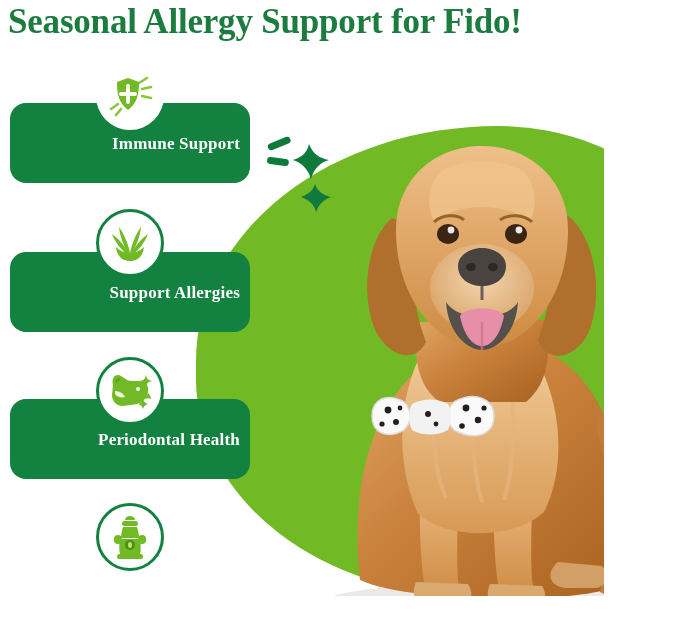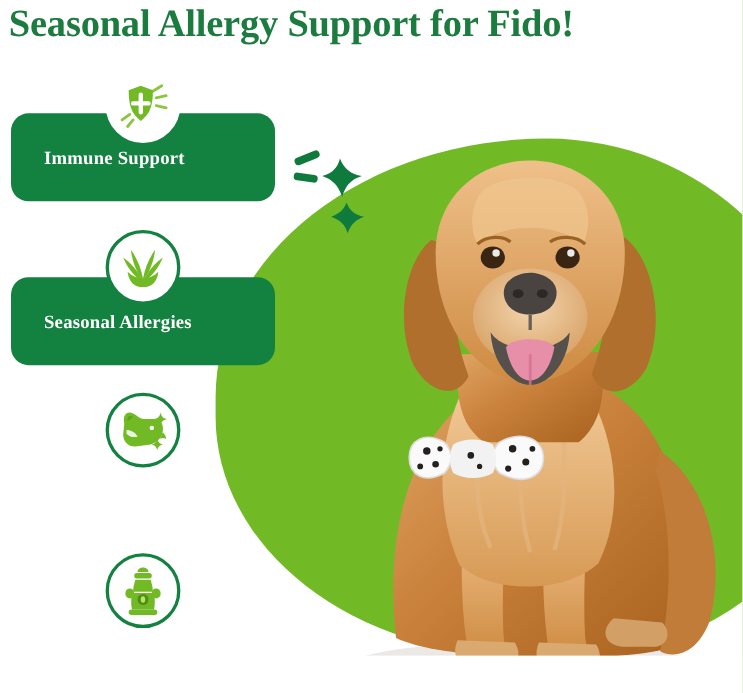--- a/index.html
+++ b/index.html
@@ -5,21 +5,21 @@
   html, body {
     margin: 0;
     padding: 0;
     background: #ffffff;
   }
   body {
     font-family: "Liberation Serif", "DejaVu Serif", serif;
   }
   .canvas {
     position: relative;
-    width: 675px;
+    width: 604px;
     height: 630px;
     background: #ffffff;
     overflow: hidden;
   }
 
   
   .headline {
     position: absolute;
     left: 8px;
     top: 0px;
@@ -81,23 +81,22 @@
   .card {
     position: absolute;
     left: 10px;
     width: 240px;
     background: #13813F;
     border-radius: 16px;
     z-index: 6;
     box-sizing: border-box;
     display: flex;
     align-items: center;
-    justify-content: flex-start;
+    justify-content: flex-end;
     text-align: center;
-    padding-left: 20px;
   }
   .card-1 { top: 103px;  height: 80px; }
   .card-2 { top: 252px;  height: 80px; }
   .card-3 { top: 399px;  height: 80px; }
   .card-4 { top: 545px;  height: 80px; }
 
   .card-label {
     color: #ffffff;
     font-family: "Liberation Serif", "DejaVu Serif", serif;
     font-weight: bold;
@@ -268,34 +267,37 @@
         <line x1="35" y1="23" x2="44" y2="25"></line>
         <line x1="11" y1="31" x2="4" y2="36"></line>
         <line x1="14" y1="36" x2="9" y2="42"></line>
       </g>
       <path d="M21 5 L32 9 C32 22 30 30 21 37 C12 30 10 22 10 9 Z" fill="#72BA25"></path>
       <path d="M21 13 L21 29 M14 21 L28 21" stroke="#FFFFFF" stroke-width="4" stroke-linecap="round"></path>
     </svg>
   </div>
 
   <div class="card card-2">
-    <span class="card-label">Seasonal Allergies</span>
+    <span class="card-label">Support Allergies</span>
   </div>
   <div class="badge badge-2 ring">
     <svg width="44" height="40" viewBox="0 0 44 40" xmlns="http://www.w3.org/2000/svg">
       <g fill="#72BA25">
         <path d="M22 38 C14 38 9 33 8 24 C12 28 17 30 22 30 C27 30 32 28 36 24 C35 33 30 38 22 38 Z"></path>
         <path d="M21 31 C16 24 12 14 11 4 C16 11 20 20 22 30 Z"></path>
         <path d="M23 31 C28 24 32 14 33 4 C28 11 24 20 22 30 Z"></path>
         <path d="M20 32 C13 27 7 19 4 11 C11 16 17 23 21 31 Z"></path>
         <path d="M24 32 C31 27 37 19 40 11 C33 16 27 23 23 31 Z"></path>
       </g>
     </svg>
   </div>
 
+  <div class="card card-3">
+    <span class="card-label">Periodontal Health</span>
+  </div>
   <div class="badge badge-3 ring">
     <svg width="46" height="40" viewBox="0 0 46 40" xmlns="http://www.w3.org/2000/svg">
       <path d="M6 14 C4 6 9 2 14 5 C18 7 20 10 24 10 L33 10
                C39 10 42 15 41 21 C40 27 36 31 30 33 L16 35
                C9 35 5 30 5 24 Z" fill="#72BA25"></path>
       <path d="M9 12 C8 8 11 6 14 8 C12 10 10 11 9 12 Z" fill="#5EA31A"></path>
       <circle cx="31" cy="18" r="2" fill="#FFFFFF"></circle>
       <path d="M41 22 C43 24 44 26 44 28 C42 27 40 27 38 28 C39 26 40 24 41 22 Z" fill="#72BA25"></path>
       <path d="M8 20 C12 20 16 22 18 26 C14 27 10 26 8 23 Z" fill="#FFFFFF" opacity="0.85"></path>
       <g fill="#72BA25">

